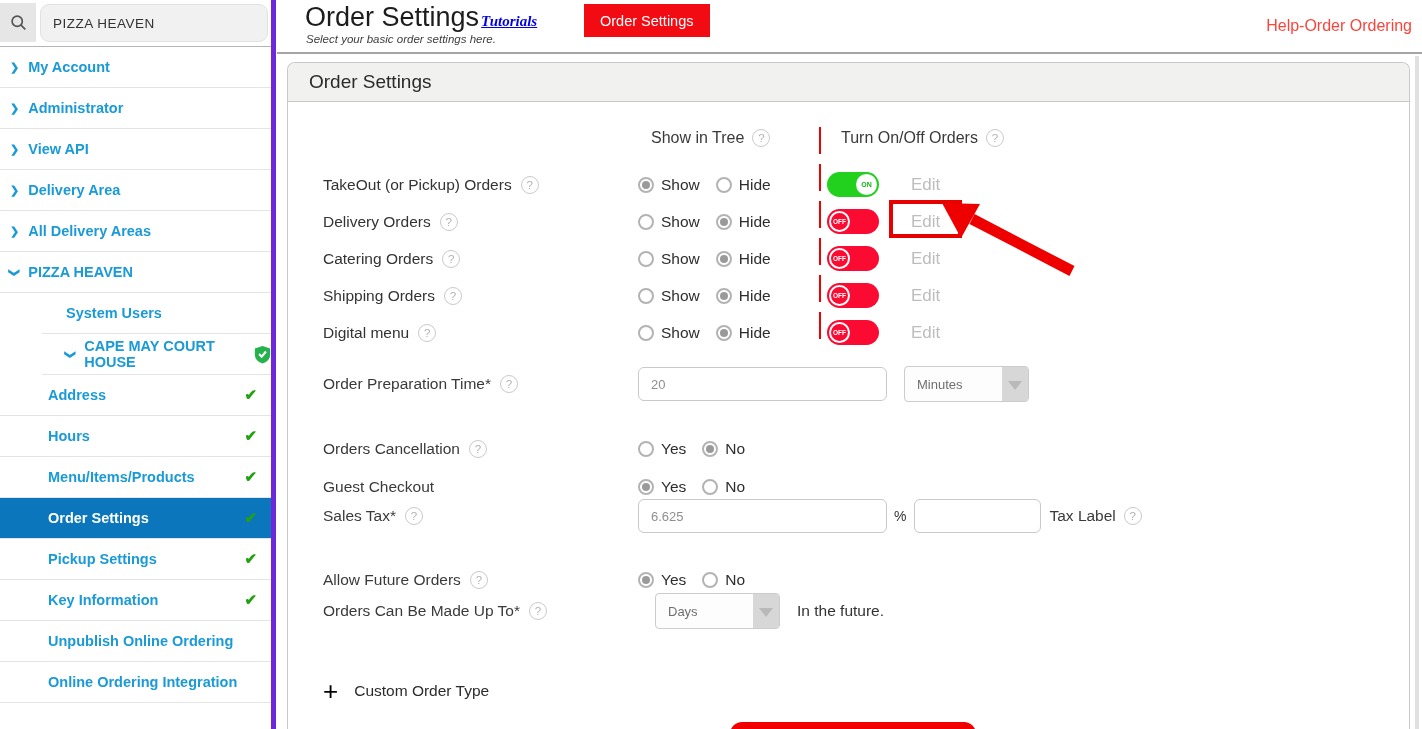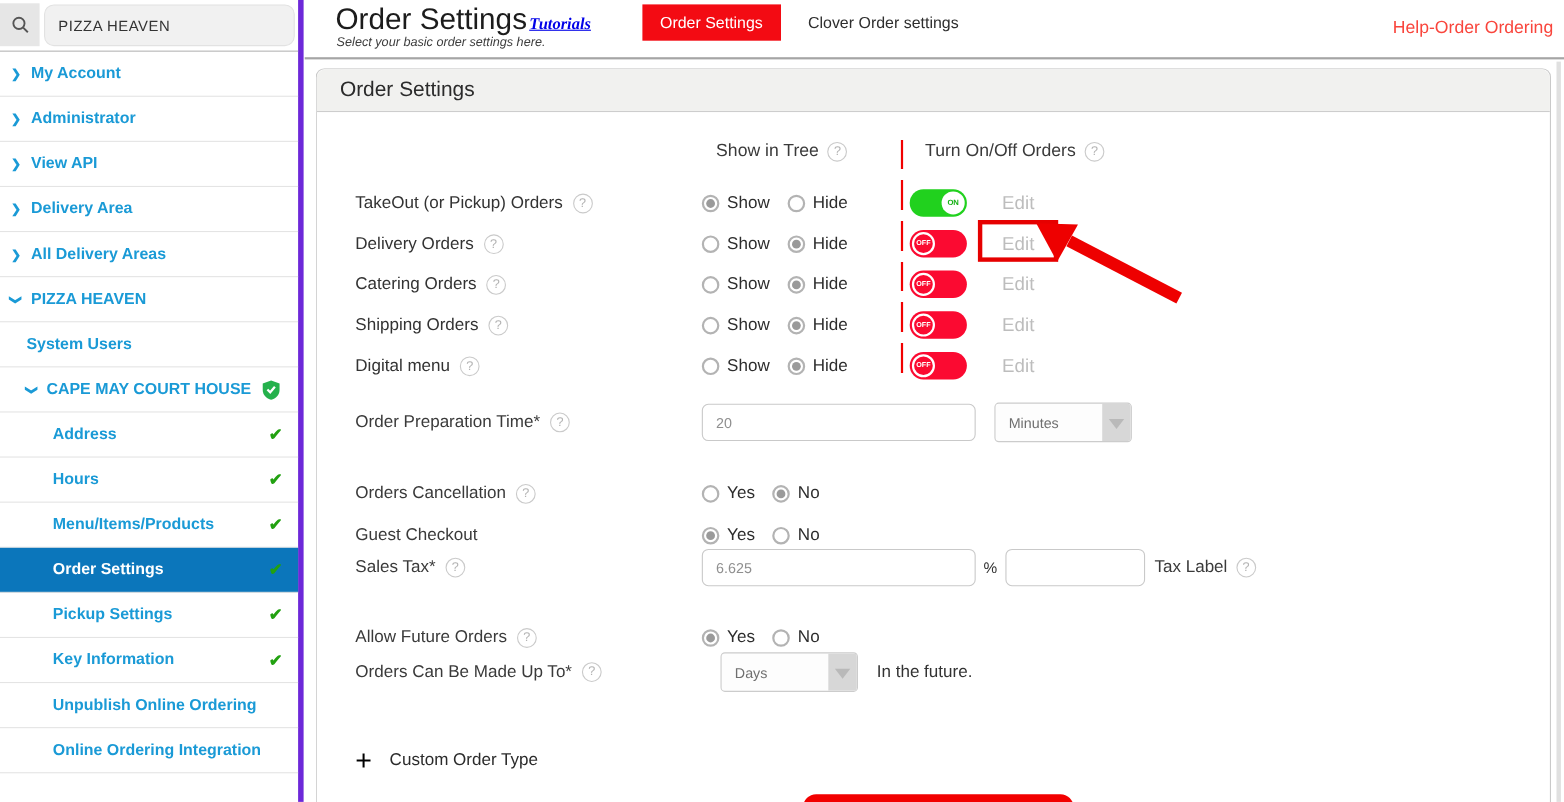--- a/index.html
+++ b/index.html
@@ -13,21 +13,21 @@
   .search-icon-box{position:absolute;left:0;top:3px;width:36px;height:39px;background:#e6e6e6;
                    display:flex;align-items:center;justify-content:center;}
   .search-input{position:absolute;left:40px;top:4px;width:228px;height:38px;background:#f1f1f1;
                 border:1px solid #e2e2e2;border-radius:9px;padding:0 12px;font-size:13.5px;
                 color:#333;letter-spacing:.5px;box-sizing:border-box;outline:none;
                 font-family:"Liberation Sans",sans-serif;}
   .nav-item{height:41px;display:flex;align-items:center;border-bottom:1px solid #e4e4e4;
             color:#1a9ad6;font-size:14.5px;font-weight:600;cursor:pointer;position:relative;
             box-sizing:border-box;}
   .nav-item.lvl0{padding-left:10px;}
-  .nav-item.lvl1{padding-left:24px;}
+  .nav-item.lvl1{padding-left:24px;margin-left:42px;}
   .nav-item.lvl2{padding-left:48px;}
   .nav-item.active{background:#0b76bb;color:#fff;}
   .chev{font-size:11px;font-weight:700;margin-right:9px;display:inline-block;}
   .chev.down{transform:rotate(90deg);}
   .nav-check{position:absolute;right:14px;color:#22a111;font-size:15px;font-weight:700;}
   .badge{margin-left:10px;display:inline-flex;}
 
   
   .top{position:absolute;left:277px;top:0;width:1145px;height:54px;background:#fff;
        border-bottom:2px solid #a5a5a5;box-sizing:border-box;}
@@ -189,21 +189,20 @@
   </div>
 
   <div class="top">
     <div class="title-wrap">
       <span class="page-title">Order Settings</span>
       <span class="tutorials">Tutorials</span>
     </div>
     <div class="subtitle">Select your basic order settings here.</div>
     <div class="tabs">
       <div class="tab active">Order Settings</div>
-      <div class="tab">Clover Order settings</div>
     </div>
     <div class="help-link">Help-Order Ordering</div>
   </div>
 
   <div class="panel">
     <div class="panel-head">Order Settings</div>
 
     <div class="colhead" id="colShow">
       <span>Show in Tree</span>
       <span class="qicon">?</span>

